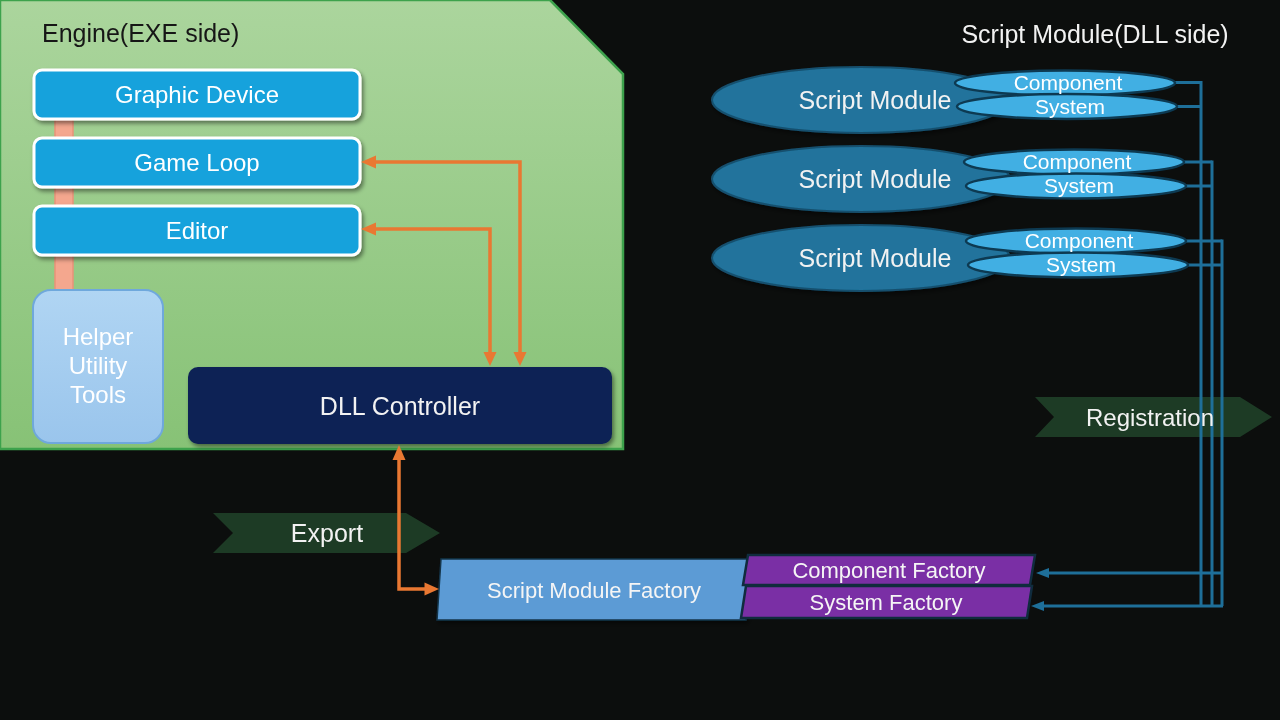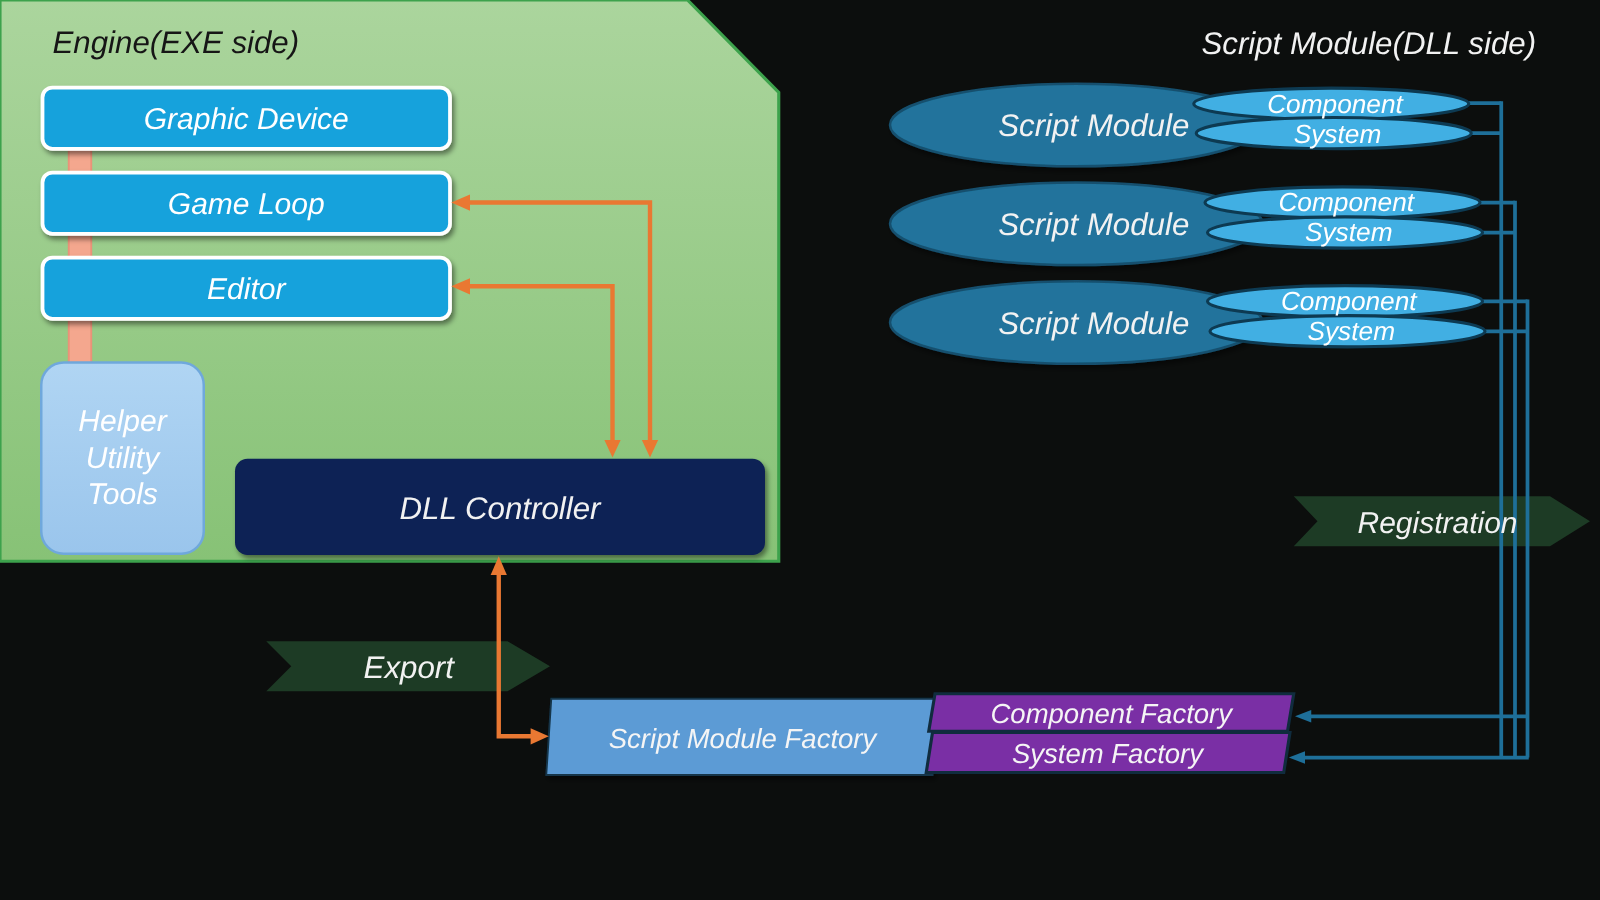--- a/index.html
+++ b/index.html
@@ -1,17 +1,17 @@
 <!DOCTYPE html>
 <html><head>
 <meta charset="utf-8">
 <style>
   html,body{margin:0;padding:0;background:#0c0e0d;}
   .stage{position:relative;width:1280px;height:720px;overflow:hidden;background:#0c0e0d;
-         font-family:"Liberation Sans", sans-serif;font-style:italic;}
+         font-family:"Liberation Sans", sans-serif;}
   svg{display:block}
   text{font-family:"Liberation Sans", sans-serif;}
 </style>
 </head>
 <body>
 
 <div class="stage">
 <svg width="1280" height="720" viewBox="0 0 1280 720" xmlns="http://www.w3.org/2000/svg">
   <defs>
     <linearGradient id="greenGrad" x1="0" y1="0" x2="0" y2="1">

